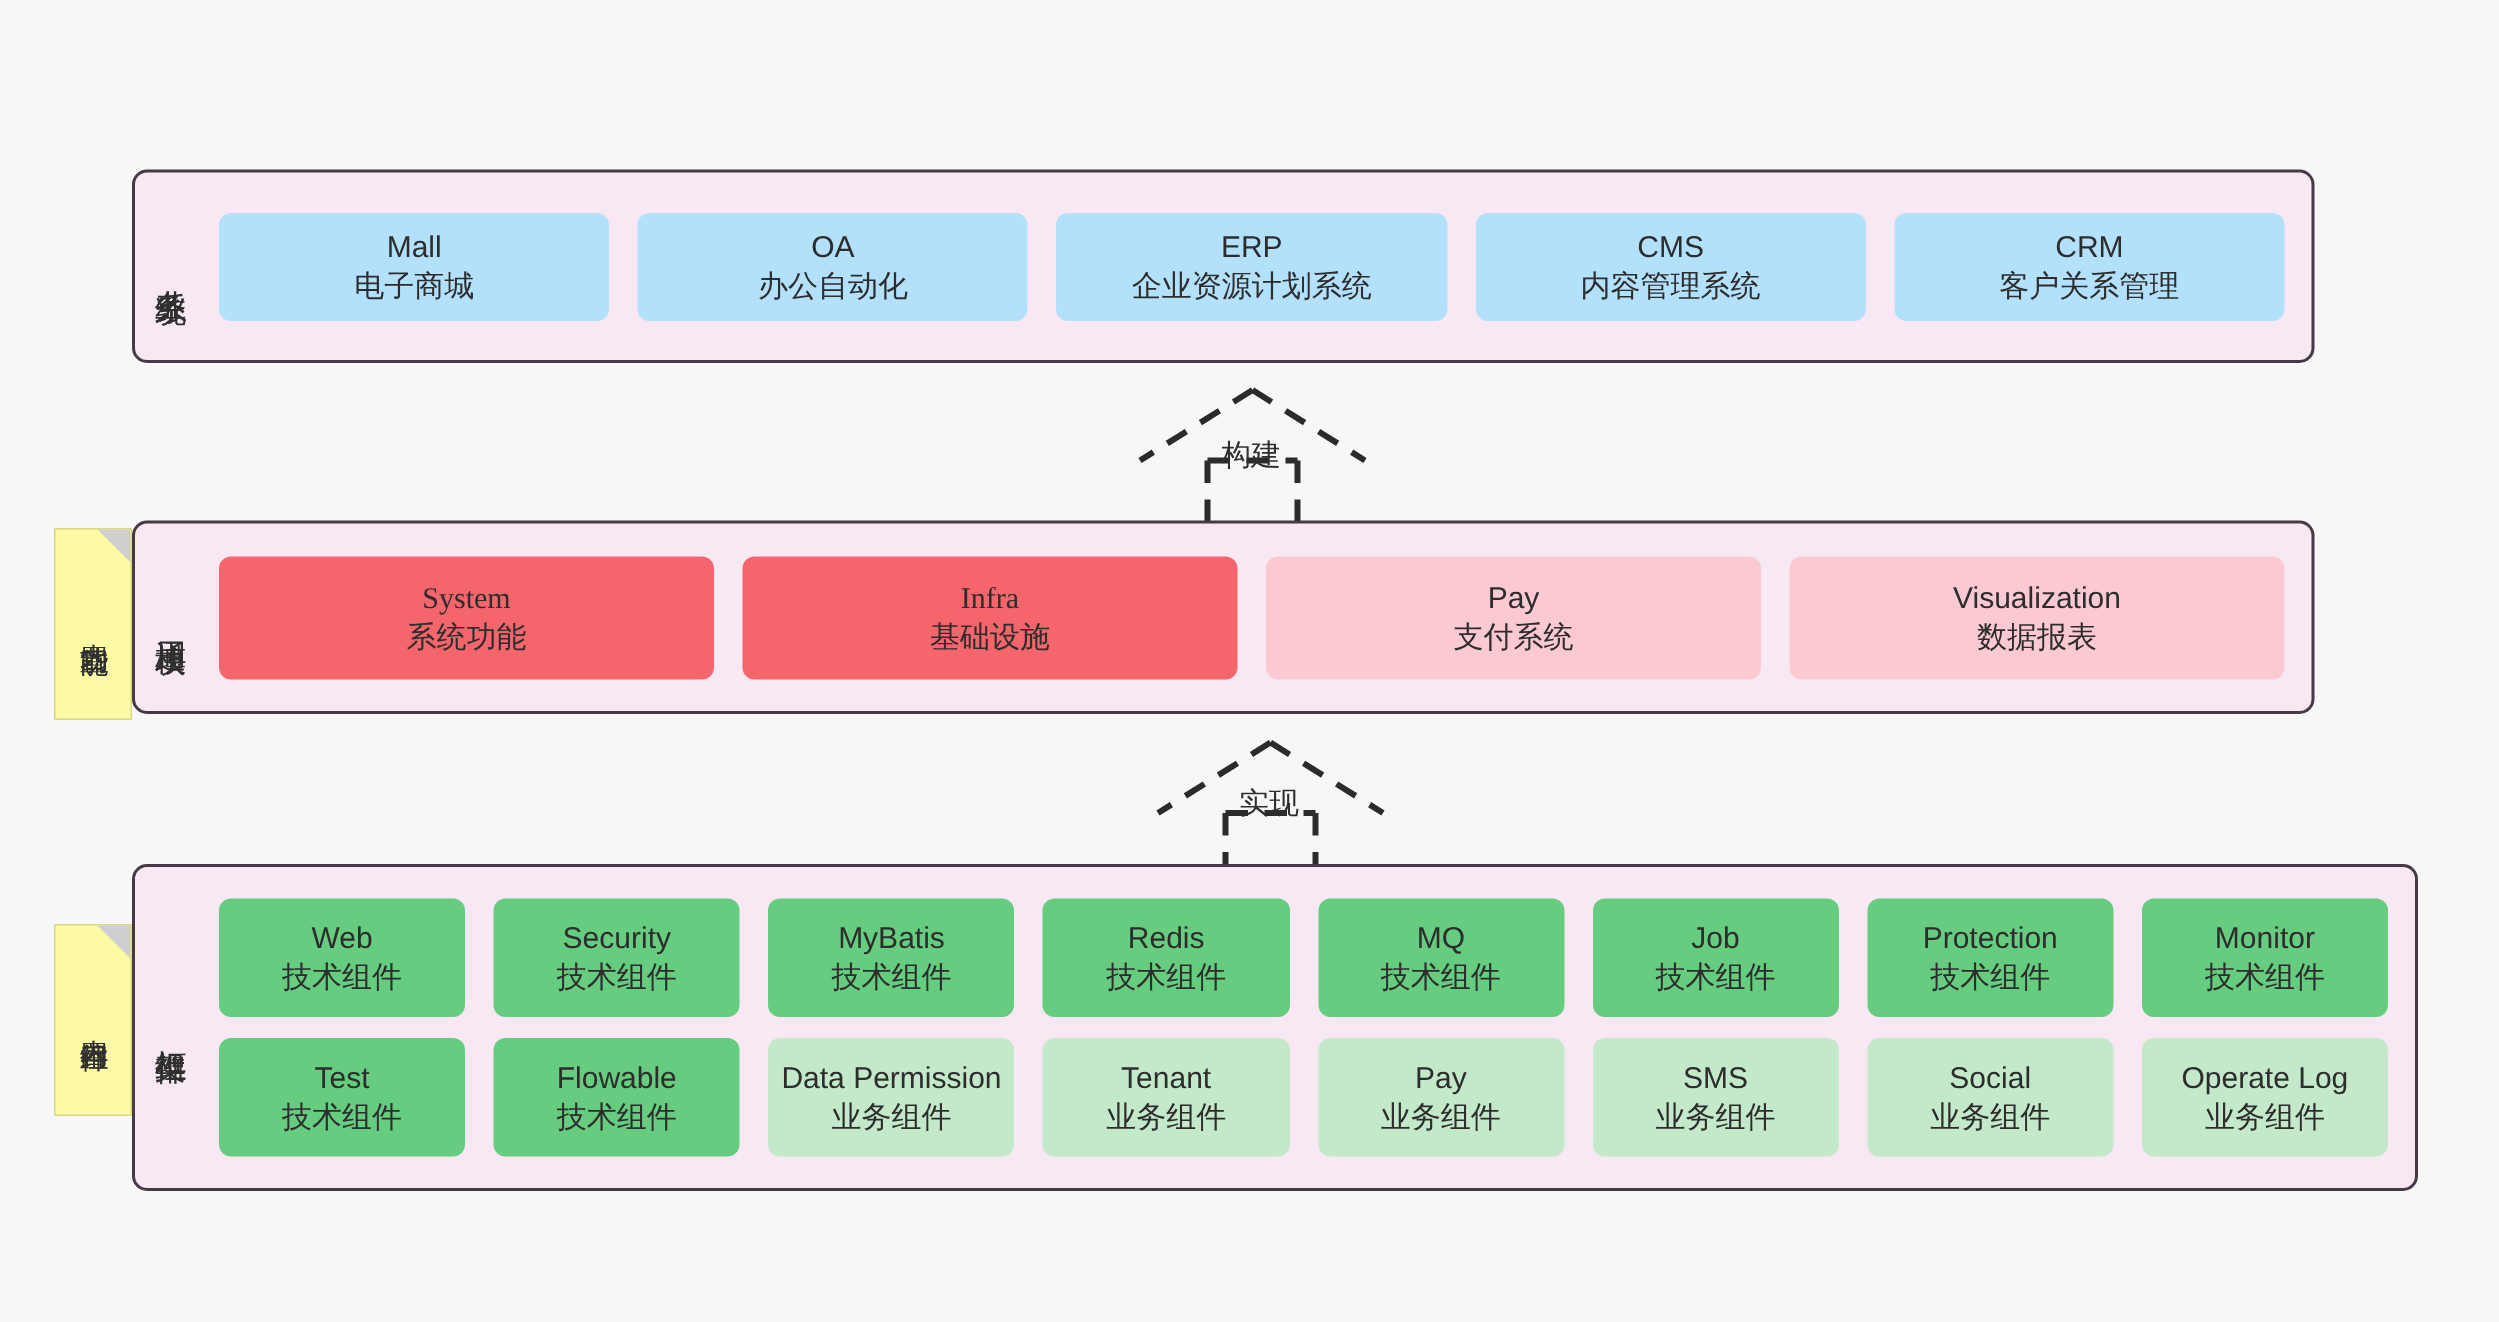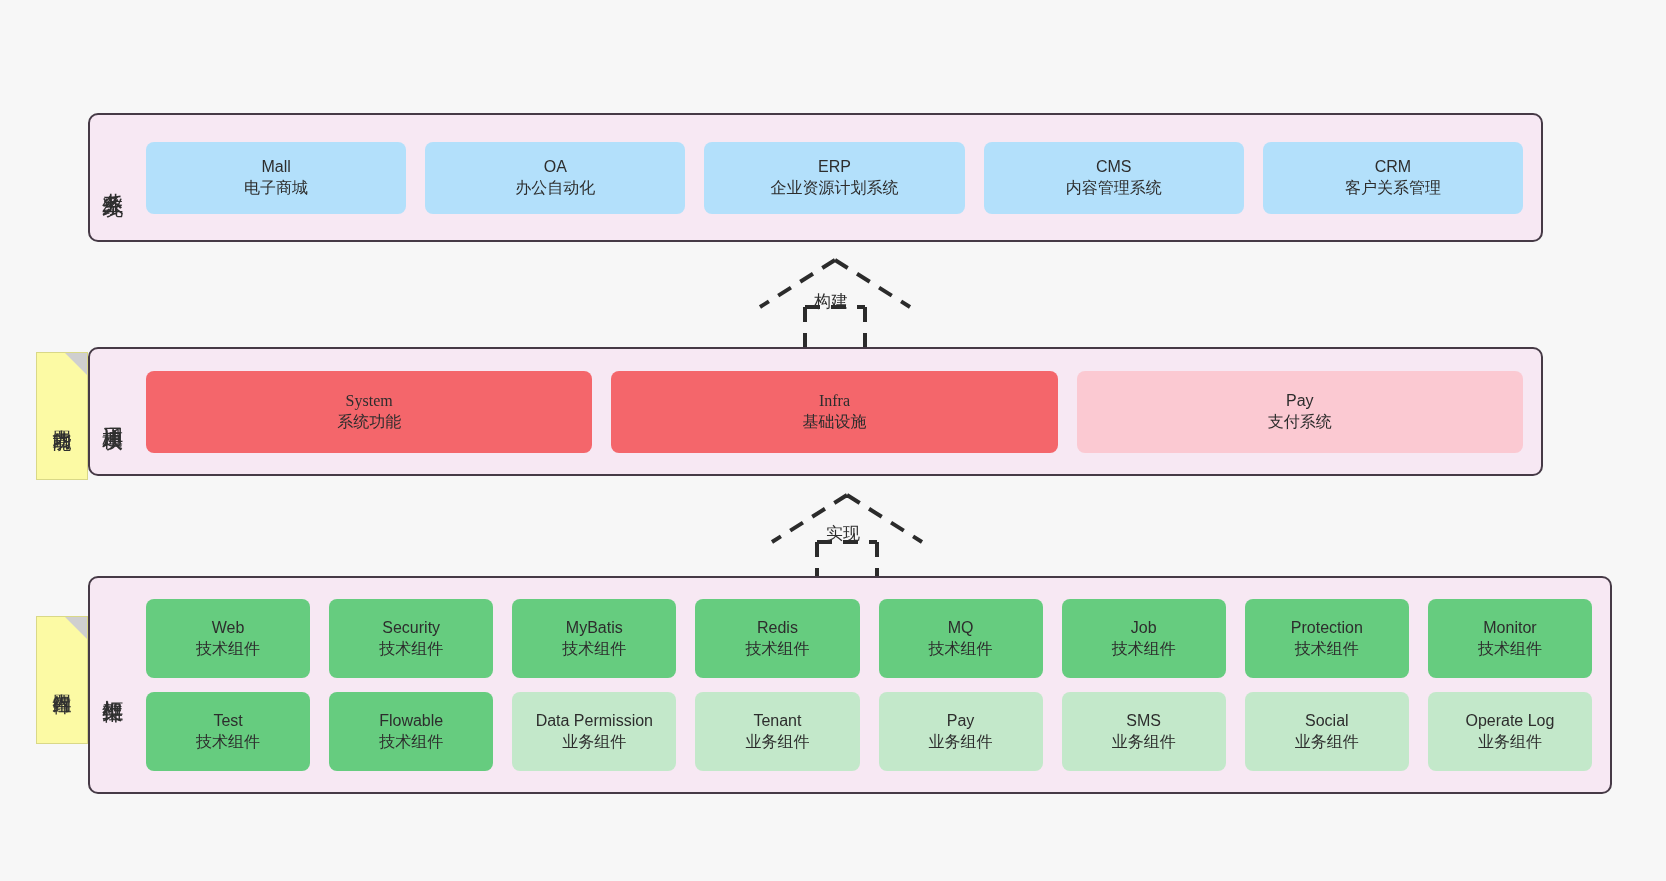--- a/index.html
+++ b/index.html
@@ -64,21 +64,21 @@
   
   .card {
     flex: 1 1 0;
     box-sizing: border-box;
     border-radius: 8px;
     display: flex;
     flex-direction: column;
     align-items: center;
     justify-content: center;
     text-align: center;
-    font-size: 16px;
+    font-size: 20px;
     line-height: 1.30;
     color: #2d2d2d;
     padding: 4px 6px;
     user-select: none;
   }
   .card .en { display: block; }
   .card .cn { display: block; }
 
   .c-blue       { background: #b3e0fb; }
   .c-red        { background: #f4666b; font-family: Liberation Serif, serif; }
@@ -153,21 +153,21 @@
     height: 128px;
   }
 
   
   .arrow {
     position: absolute;
     pointer-events: none;
   }
   .arrow-label {
     position: absolute;
-    font-size: 17px;
+    font-size: 20px;
     color: #2f2f2f;
     background: transparent;
     user-select: none;
     white-space: nowrap;
   }
   #arrow-build    { left: 750px; top: 255px;  width: 170px; height: 95px; }
   #arrow-build-label   { left: 814px; top: 290px; }
   #arrow-impl     { left: 762px; top: 490px;  width: 170px; height: 95px; }
   #arrow-impl-label    { left: 826px; top: 522px; }
 </style>
@@ -223,20 +223,24 @@
           <span class="cn">系统功能</span>
         </div>
         <div class="card c-red">
           <span class="en">Infra</span>
           <span class="cn">基础设施</span>
         </div>
         <div class="card c-pink">
           <span class="en">Pay</span>
           <span class="cn">支付系统</span>
         </div>
+        <div class="card c-pink">
+          <span class="en">Visualization</span>
+          <span class="cn">数据报表</span>
+        </div>
       </div>
     </div>
   </div>
 
   <svg class="arrow" id="arrow-impl" viewBox="0 0 170 95">
     <path d="M 85 5 L 160 52 M 85 5 L 10 52" fill="none" stroke="#2b2b2b" stroke-width="4" stroke-dasharray="15 11" stroke-linecap="butt"></path>
     <path d="M 55 52 L 55 95 M 115 52 L 115 95 M 55 52 L 115 52" fill="none" stroke="#2b2b2b" stroke-width="4" stroke-dasharray="15 11" stroke-linecap="butt"></path>
   </svg>
   <div class="arrow-label" id="arrow-impl-label">实现</div>
 

